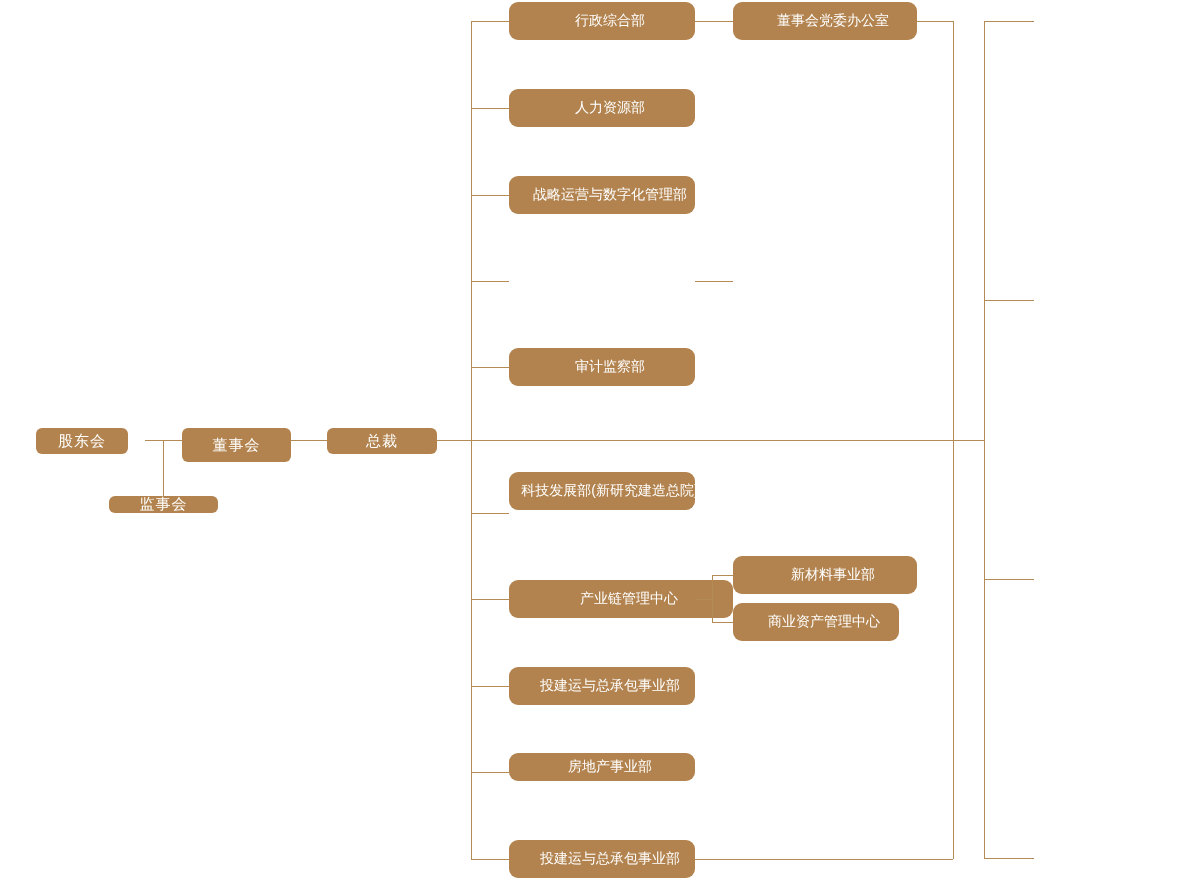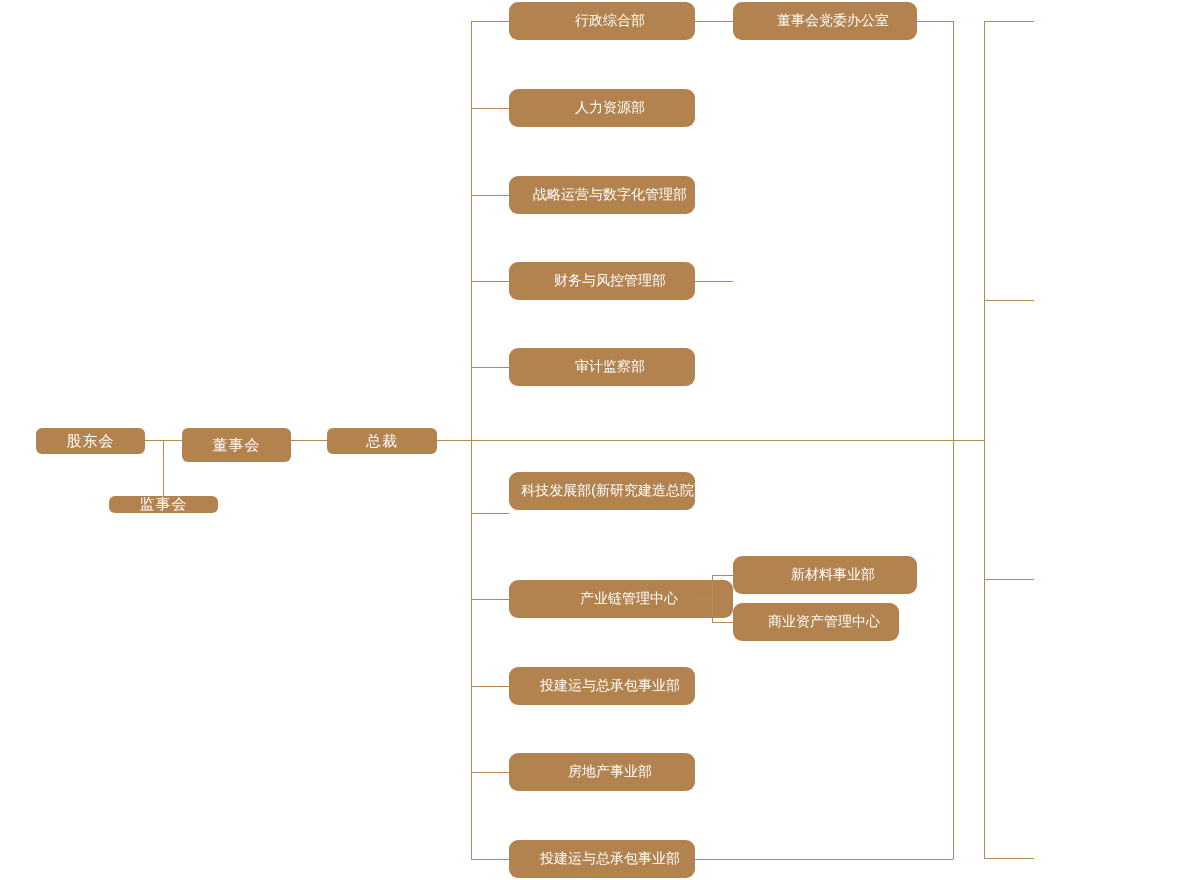--- a/index.html
+++ b/index.html
@@ -18,34 +18,33 @@
   .dept { border-radius:9px; font-size:14px;padding-left:16px; }
   .hline, .vline { position:absolute; background:#b48b55; }
   .hline { height:1px; }
   .vline { width:1px; }
 </style>
 </head>
 <body>
 
 <div class="canvas">
 
-  <div class="node gov" style="left:36px;top:428px;width:109px;height:26px">股东会</div>
+  <div class="node gov" style="left:36px;top:428px;width:92px;height:26px">股东会</div>
   <div class="node gov" style="left:182px;top:428px;width:109px;height:34px">董事会</div>
   <div class="node gov" style="left:327px;top:428px;width:110px;height:26px">总裁</div>
   <div class="node gov" style="left:109px;top:496px;width:109px;height:17px">监事会</div>
 
   <div class="node dept" style="left:509px;top:2px;width:186px;height:38px">行政综合部</div>
   <div class="node dept" style="left:509px;top:89px;width:186px;height:38px">人力资源部</div>
   <div class="node dept" style="left:509px;top:176px;width:186px;height:38px">战略运营与数字化管理部</div>
-  <div class="node dept" style="left:509px;top:262px;width:186px;height:38px">财务与风控管理部</div>
   <div class="node dept" style="left:509px;top:348px;width:186px;height:38px">审计监察部</div>
   <div class="node dept" style="left:509px;top:472px;width:186px;height:38px">科技发展部(新研究建造总院)</div>
   <div class="node dept" style="left:509px;top:580px;width:224px;height:38px">产业链管理中心</div>
   <div class="node dept" style="left:509px;top:667px;width:186px;height:38px">投建运与总承包事业部</div>
-  <div class="node dept" style="left:509px;top:753px;width:186px;height:38px">房地产事业部</div>
+  <div class="node dept" style="left:509px;top:753px;width:186px;height:28px">房地产事业部</div>
   <div class="node dept" style="left:509px;top:840px;width:186px;height:38px">投建运与总承包事业部</div>
 
   <div class="node dept" style="left:733px;top:2px;width:184px;height:38px">董事会党委办公室</div>
   <div class="node dept" style="left:733px;top:556px;width:184px;height:38px">新材料事业部</div>
   <div class="node dept" style="left:733px;top:603px;width:166px;height:38px">商业资产管理中心</div>
 
   <div class="hline" style="left:145px;top:440px;width:37px"></div>
   <div class="hline" style="left:291px;top:440px;width:36px"></div>
   <div class="vline" style="left:163px;top:440px;height:56px"></div>
 

